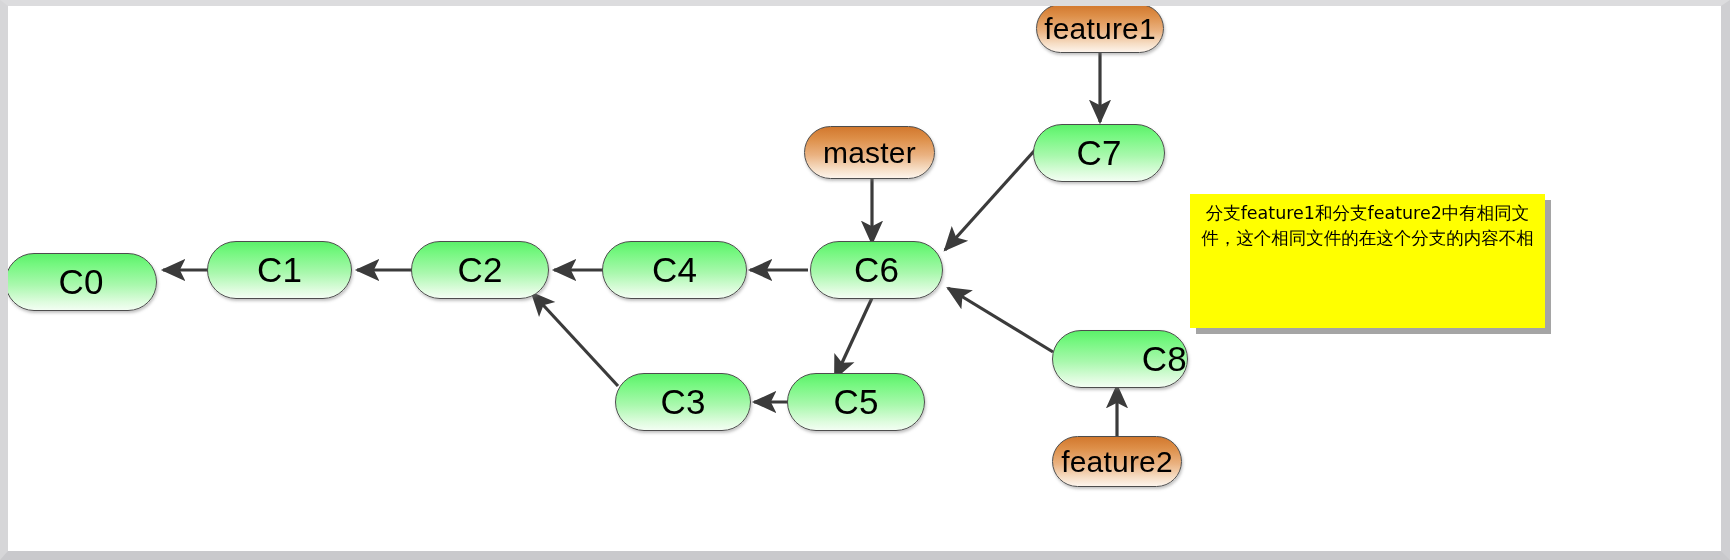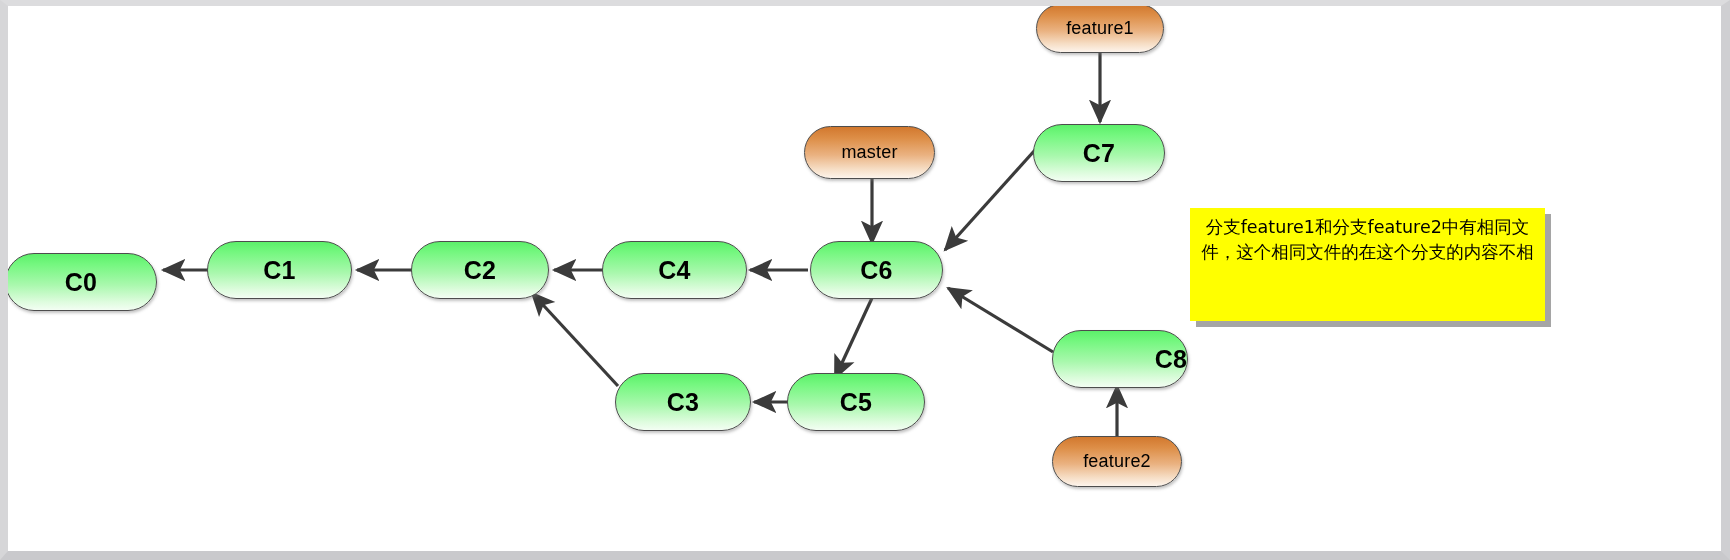--- a/index.html
+++ b/index.html
@@ -50,26 +50,25 @@
     justify-content: center;
     border: 1.6px solid #4d4d4d;
     border-radius: 999px;
     z-index: 10;
     color: #000000;
     letter-spacing: 0.2px;
     box-shadow: 1px 2px 3px rgba(120,120,120,0.45);
   }
   .commit {
     background: linear-gradient(to bottom, #5cf06a 0%, #74f77f 18%, #a9f8ad 55%, #ddfcdd 85%, #f3fef3 100%);
-    font-size: 25px;
-    font-weight: bold;
+    font-size: 35px;
   }
   .branch {
     background: linear-gradient(to bottom, #d2782e 0%, #dd8e47 22%, #eab281 55%, #f6ddc4 82%, #fdf4ec 100%);
-    font-size: 18px;
+    font-size: 30px;
   }
   
   #annotation {
     position: absolute;
     box-sizing: border-box;
     background: #ffff00;
     color: #000000;
     font-family: "DejaVu Sans", sans-serif;
     font-size: 17.5px;
     line-height: 25px;
@@ -166,19 +165,19 @@
   </div>
 
   <div class="node branch" style="left:1036px; top:4px; width:128px; height:49px;">
     <span>feature1</span>
   </div>
 
   <div class="node branch" style="left:1052px; top:436px; width:130px; height:51px;text-align:right;">
     <span>feature2</span>
   </div>
 
-  <div id="annotation" style="left:1190px; top:208px; width:355px; height:113px;">
+  <div id="annotation" style="left:1190px; top:194px; width:355px; height:134px;">
     <span class="line">分支feature1和分支feature2中有相同文</span>
     <span class="line">件，这个相同文件的在这个分支的内容不相</span>
   </div>
 
   <div id="frame"></div>
 </div>
 
 </body></html>

